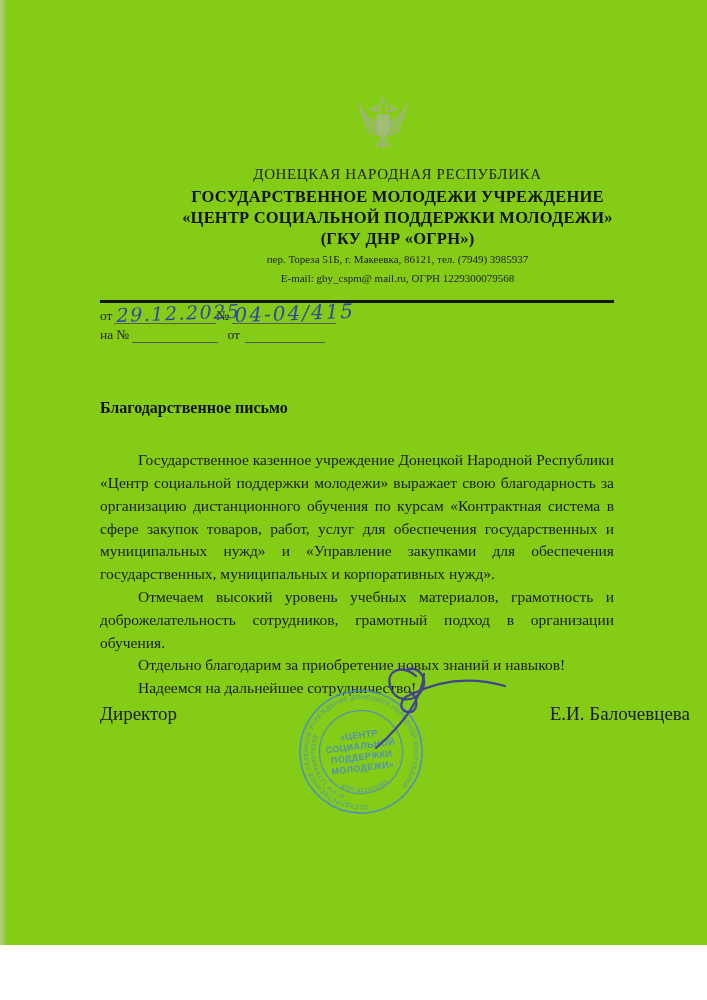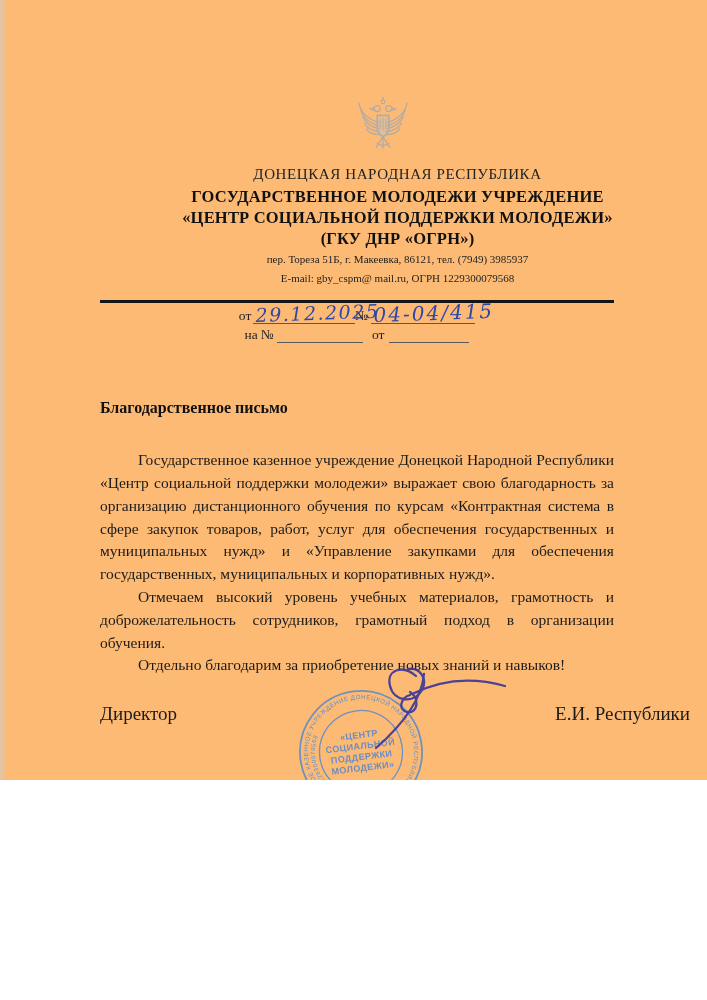--- a/index.html
+++ b/index.html
@@ -4,22 +4,22 @@
 <style>
   html,body{margin:0;padding:0;}
   body{
     background:#ffffff;
     font-family:"Liberation Serif","DejaVu Serif",serif;
     color:#1c1c1c;
     -webkit-font-smoothing:antialiased;
   }
   .page{
     position:relative;
-    width:707px;height:780px;
-    background:#fdba74;
+    width:707px;height:945px;
+    background:#84cc16;
     overflow:hidden;
   }
   .scan-edge{
     position:absolute;left:0;top:0;width:7px;height:100%;
     background:linear-gradient(to right,#cdcdcd,rgba(255,255,255,0));
     opacity:.65;
   }
   
   .letterhead{
     margin-left:95px;width:605px;
@@ -37,21 +37,21 @@
   .lh-addr{
     font-size:11px;line-height:18px;margin-top:1px;color:#222;
   }
   
   .rule{
     margin:13px 0 0 100px;width:514px;height:3.5px;background:#141414;
   }
   .ref-block{
     margin-left:100px;width:514px;font-size:13.5px;color:#222;
   }
-  .ref-line{margin-top:5px;white-space:nowrap;text-align:center;}
+  .ref-line{margin-top:5px;white-space:nowrap;}
   .ref-line.second{margin-top:3px;}
   .u-line{
     display:inline-block;border-bottom:1px solid #5a5a5a;
     height:15px;vertical-align:bottom;position:relative;
   }
   .u-date{width:102px;margin-left:2px;}
   .u-num{width:104px;margin-left:3px;}
   .u-blank1{width:86px;margin-left:3px;}
   .u-blank2{width:80px;margin-left:5px;}
   .ref-ot2{margin-left:9px;}
@@ -142,25 +142,26 @@
       <span>на №</span><span class="u-line u-blank1"></span><span class="ref-ot2">от</span><span class="u-line u-blank2"></span>
     </div>
   </div>
 
   <h1 class="title">Благодарственное письмо</h1>
 
   <main class="body-text">
     <p>Государственное казенное учреждение Донецкой Народной Республики «Центр социальной поддержки молодежи» выражает свою благодарность за организацию дистанционного обучения по курсам «Контрактная система в сфере закупок товаров, работ, услуг для обеспечения государственных и муниципальных нужд» и «Управление закупками для обеспечения государственных, муниципальных и корпоративных нужд».</p>
     <p>Отмечаем высокий уровень учебных материалов, грамотность и доброжелательность сотрудников, грамотный подход в организации обучения.</p>
     <p>Отдельно благодарим за приобретение новых знаний и навыков!</p>
+    <p>Надеемся на дальнейшее сотрудничество!</p>
   </main>
 
   <div class="sig-row">
     <span>Директор</span>
-    <span>Е.И. Республики</span>
+    <span>Е.И. Балочевцева</span>
   </div>
 
   <div class="stamp">
     <svg width="130" height="130" viewBox="0 0 130 130">
       <defs>
         <path id="st-outer" d="M65,118 a53,53 0 1,1 0.06,0"></path>
         <path id="st-inner" d="M65,111 a46,46 0 1,1 0.06,0"></path>
         <path id="st-bottom" d="M25,78 a43,43 0 0,0 80,0"></path>
       </defs>
       <g fill="none" stroke="#4a86d4" opacity="0.88">

